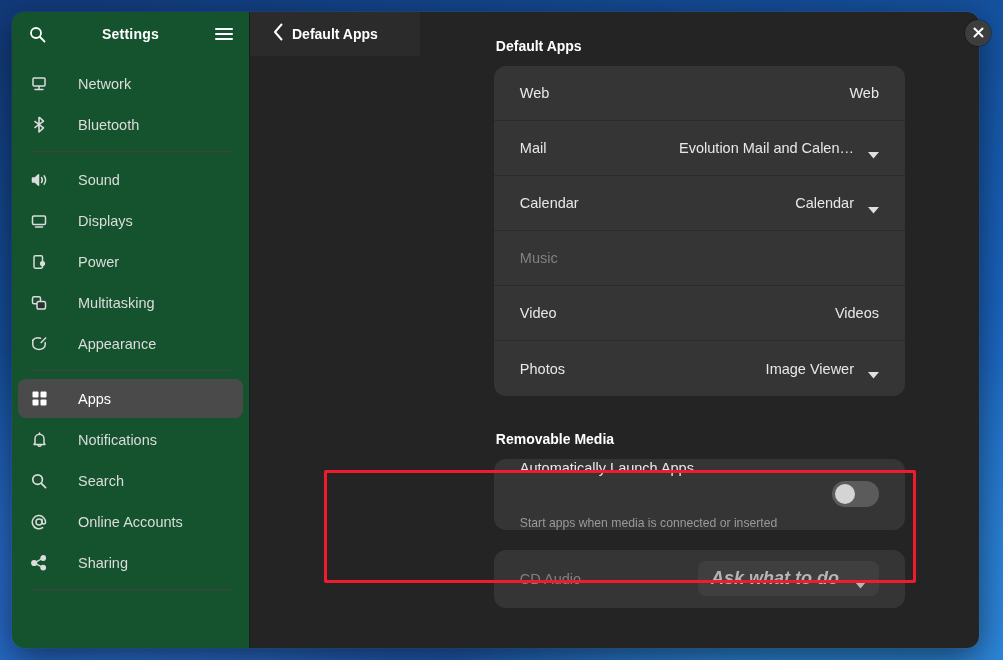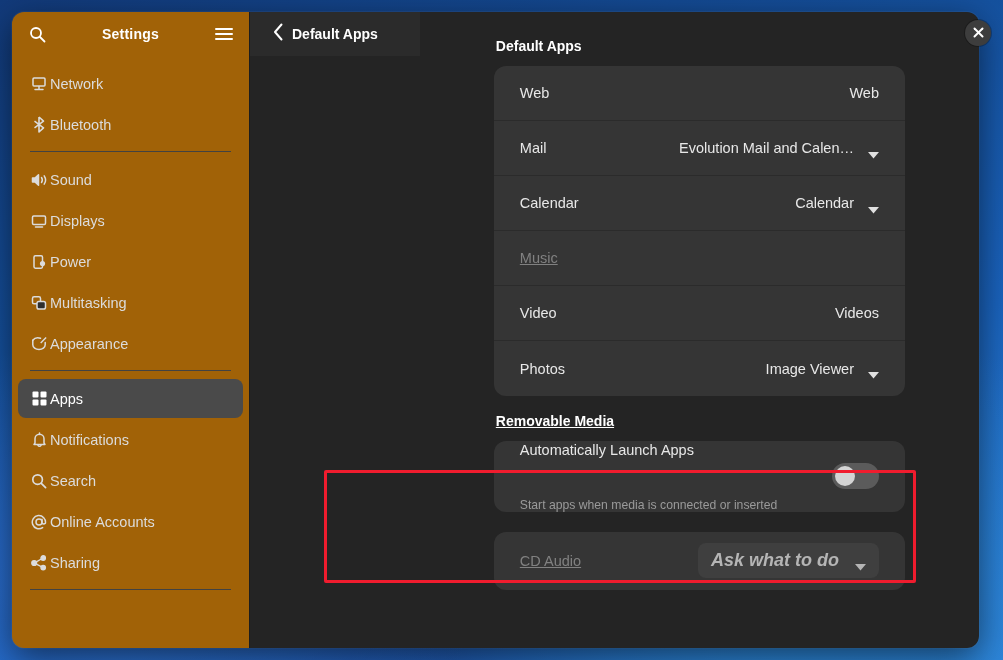--- a/index.html
+++ b/index.html
@@ -22,21 +22,21 @@
     left: 12px; top: 12px;
     width: 967px; height: 636px;
     border-radius: 12px;
     overflow: hidden;
     display: flex;
     box-shadow: 0 10px 34px rgba(0,0,0,.55), 0 0 0 1px rgba(255,255,255,.05);
   }
   
   .sidebar {
     width: 238px;
-    background: #a16207;
+    background: #14532d;
     display: flex;
     flex-direction: column;
     flex-shrink: 0;
     border-right: 1px solid #1d1d1d;
   }
   .sidebar-header {
     height: 44px;
     display: flex;
     align-items: center;
     padding: 0 12px;
@@ -54,21 +54,21 @@
     width: 26px; height: 26px;
     display: flex; align-items: center; justify-content: center;
     border-radius: 6px;
     cursor: pointer;
   }
   .hdr-btn svg { display: block; }
   .nav { padding: 8px 6px 0 6px; flex: 1; overflow: hidden; }
   .nav-item {
     display: flex;
     align-items: center;
-    gap: 2px;
+    gap: 30px;
     height: 39px;
     padding: 0 12px;
     border-radius: 8px;
     color: #dcdcdc;
     font-size: 14.5px;
     cursor: pointer;
     margin-bottom: 2px;
   }
   .nav-item .ico {
     width: 18px; height: 18px;
@@ -135,21 +135,21 @@
     justify-content: space-between;
     min-height: 55px;
     padding: 0 26px;
     border-bottom: 1px solid #2b2b2b;
   }
   .row:last-child { border-bottom: none; }
   .row-label {
     color: #e8e8e8;
     font-size: 14.5px;
   }
-  .row.disabled .row-label { color: #818181; text-decoration: underline; }
+  .row.disabled .row-label { color: #818181; }
   .row-value-wrap {
     display: flex;
     align-items: center;
     gap: 14px;
   }
   .row-value {
     color: #e8e8e8;
     font-size: 14.5px;
     max-width: 240px;
     overflow: hidden;
@@ -453,21 +453,21 @@
             <span class="row-value">Image Viewer</span>
             <span class="chev-down">
               <svg width="11" height="7" viewBox="0 0 11 7" fill="#e0e0e0">
                   <polygon points="0,0 11,0 5.5,6.6"></polygon>
                 </svg>
             </span>
           </span>
         </div>
       </div>
 
-      <div class="section-title" style="margin-top:17px;text-decoration:underline;">Removable Media</div>
+      <div class="section-title" style="margin-top:35px;">Removable Media</div>
 
       <div class="card">
         <div class="row two-line">
           <span class="row-text">
             <span class="title" style="display:block;">Automatically Launch Apps</span>
             <span class="subtitle" style="display:block;margin-top:37px;">Start apps when media is connected or inserted</span>
           </span>
           <span class="toggle">
             <span class="knob"></span>
           </span>

